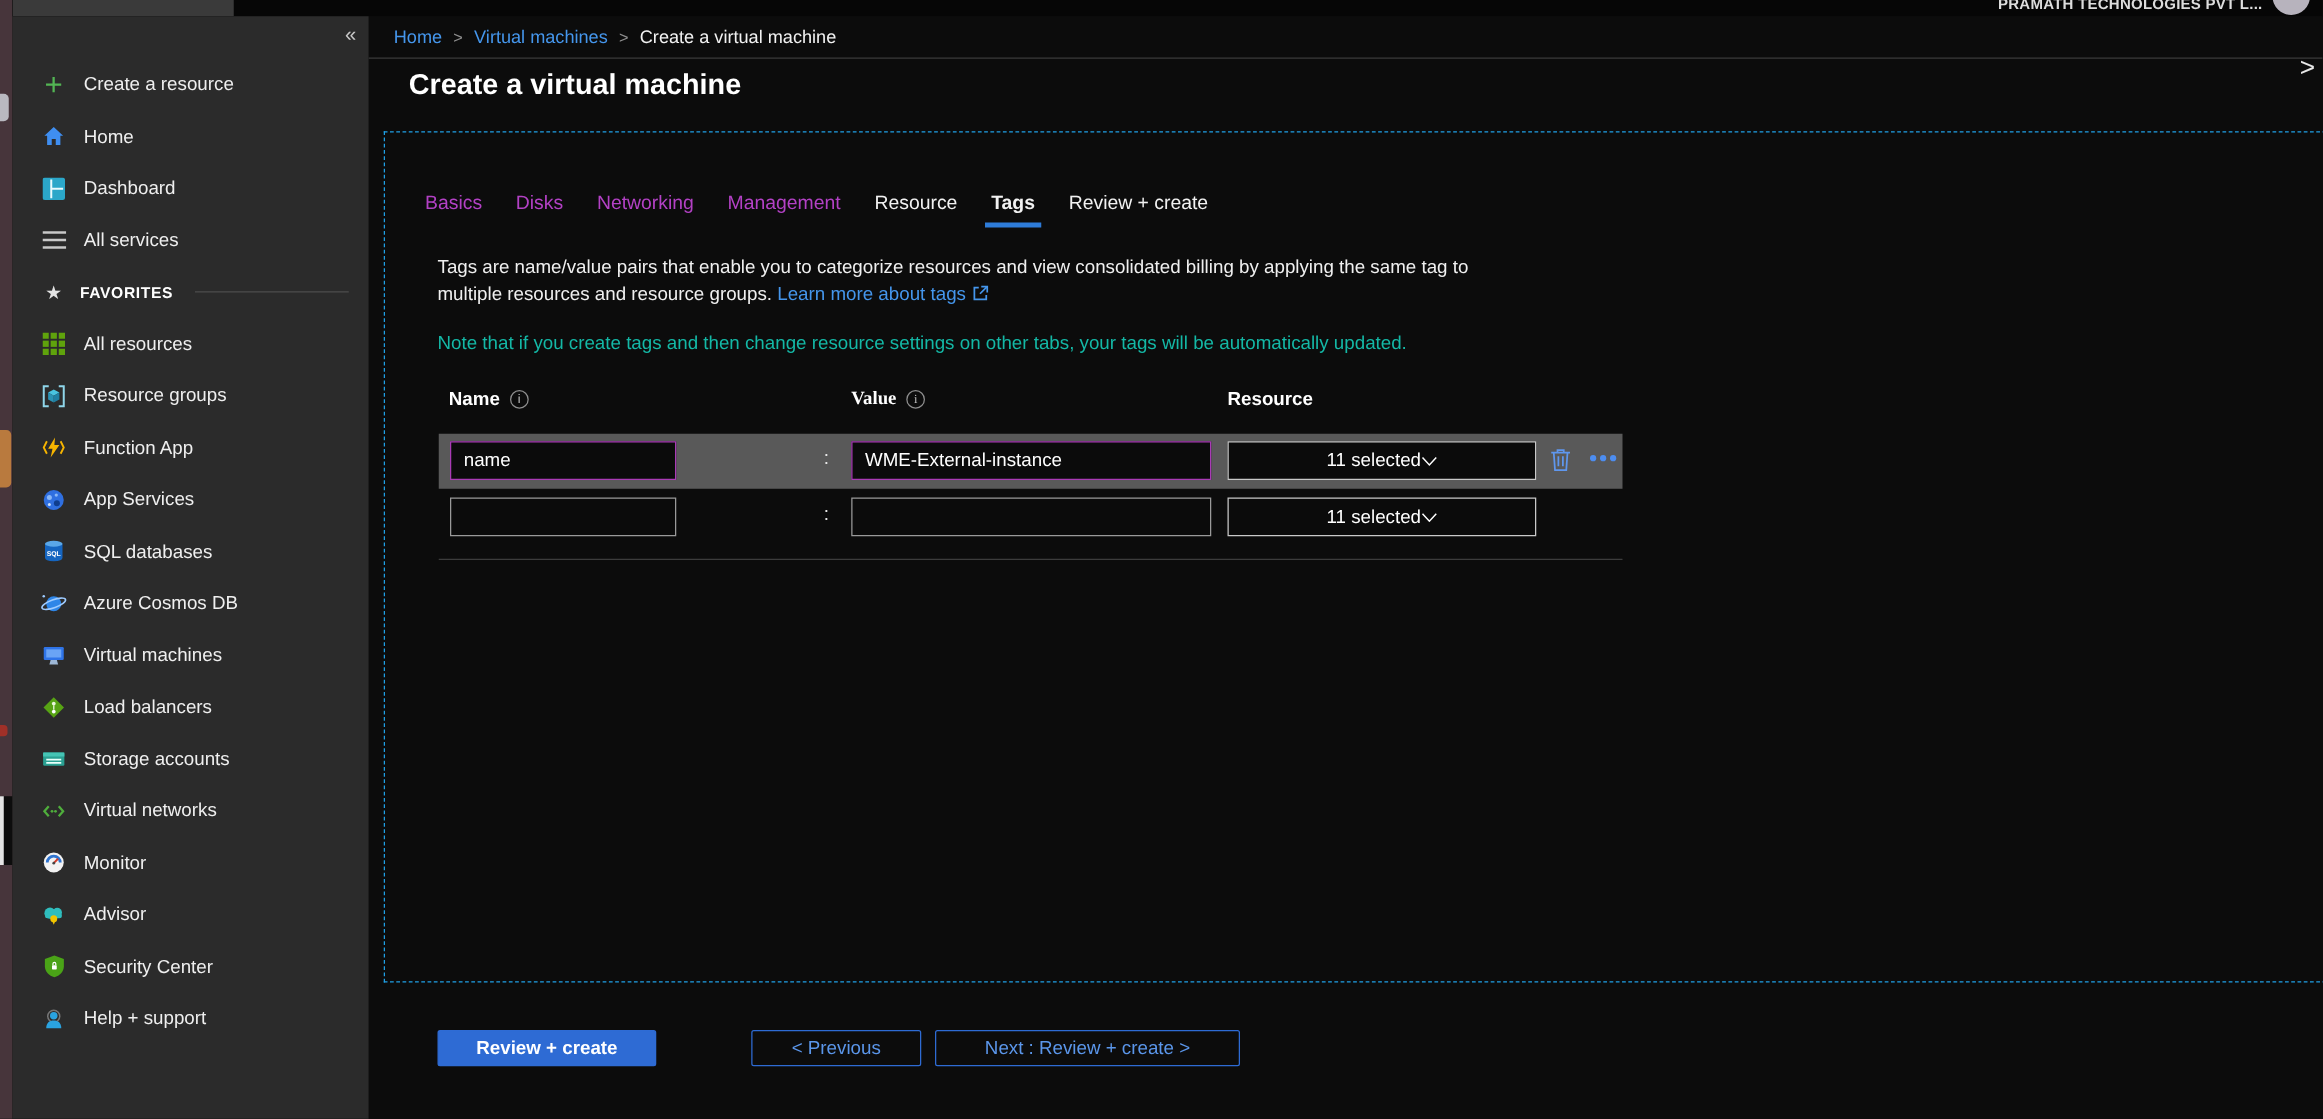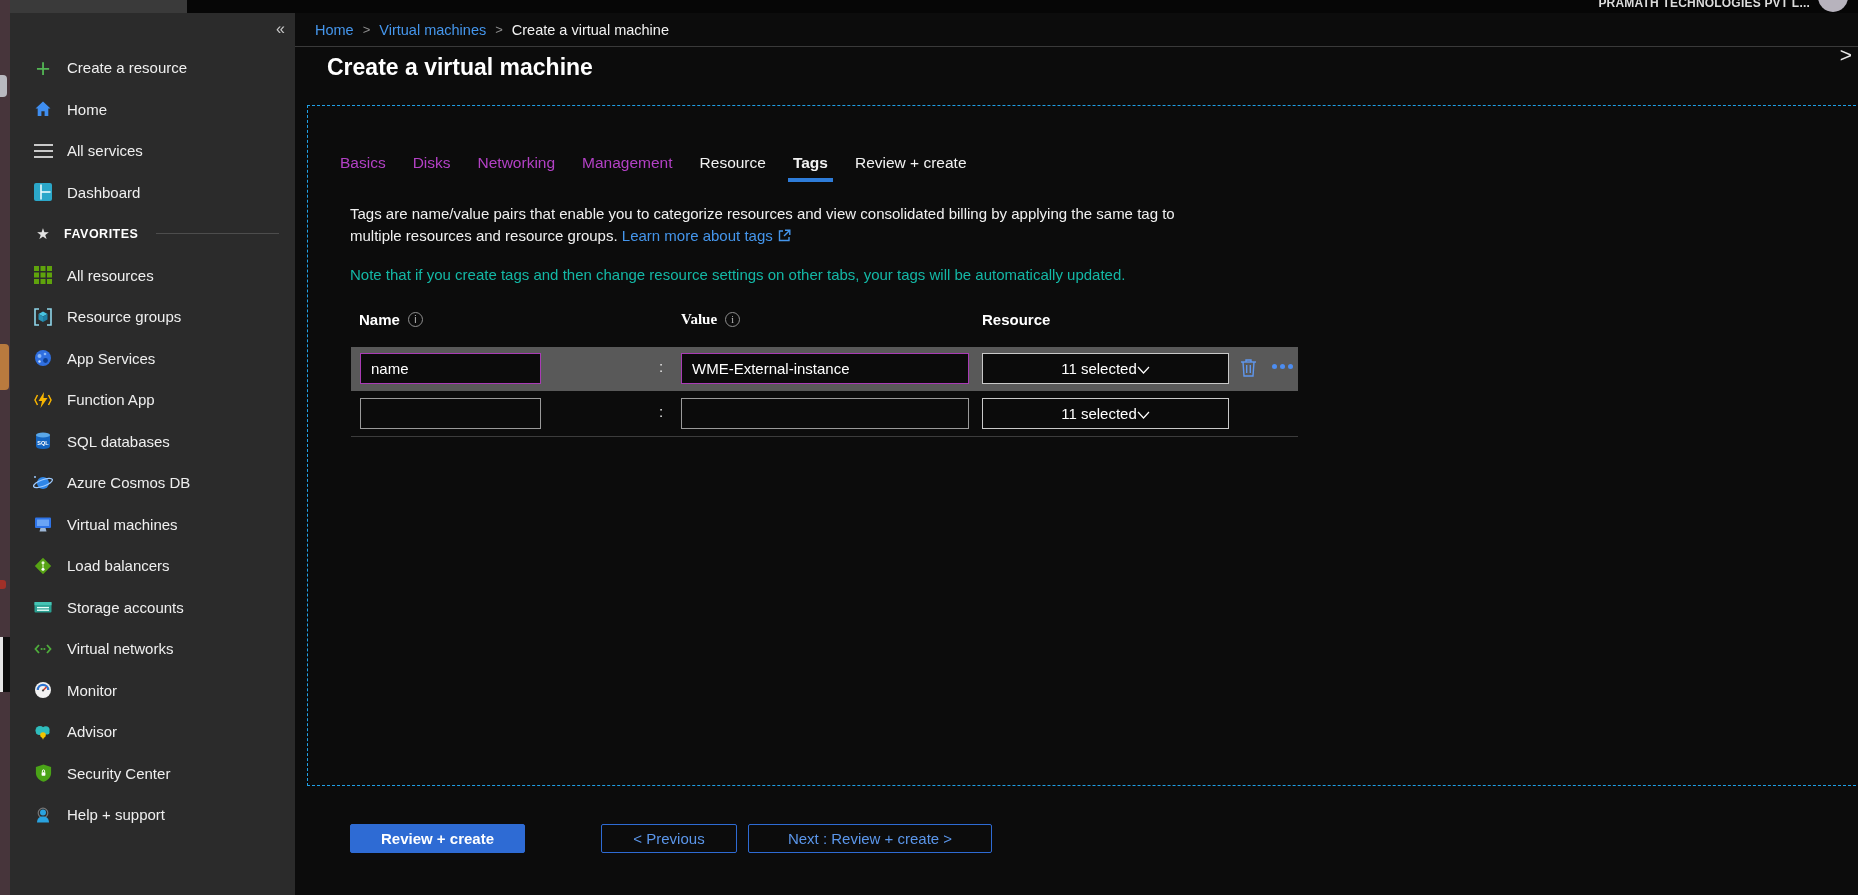--- a/index.html
+++ b/index.html
@@ -51,21 +51,21 @@
   .tab.selected{font-weight:bold;}
   .tab.selected::after{content:"";position:absolute;left:-3px;right:-3px;bottom:-9px;height:4px;background:#2e7cd9;}
 
   
   .intro{position:absolute;top:190px;left:55px;font-size:15px;color:#f0f0f0;line-height:22px;}
   .link{color:#4596ec;cursor:pointer;}
   .ext-icon{display:inline-block;vertical-align:-1px;margin-left:5px;}
   .note{position:absolute;top:253px;left:55px;font-size:15px;color:#14b8a6;}
 
   
-  .tagtable{position:absolute;top:293px;left:56px;width:947px;border-bottom:1px solid #3c3c3c;padding-bottom:0;}
+  .tagtable{position:absolute;top:293px;left:56px;width:947px;border-bottom:1px solid #3c3c3c;padding-bottom:11px;}
   .thead{position:relative;height:30px;font-weight:bold;font-size:15px;}
   .th{position:absolute;top:5px;display:flex;align-items:center;gap:8px;}
   .th-name{left:8px;} .th-value{left:330px;font-family:Liberation Serif, serif;} .th-resource{left:631px;}
   .info{width:15px;height:15px;border:1px solid #8f8f8f;border-radius:50%;color:#c0c0c0;
     font-size:10px;font-weight:normal;display:inline-flex;align-items:center;justify-content:center;cursor:pointer;}
   .trow{position:relative;height:44px;margin-top:11px;}
   .trow.second{margin-top:1px;}
   .trow.highlight{background:#595959;}
   .txt{position:absolute;top:6px;height:31px;background:#0b0b0b;border:1px solid #9a9a9a;color:#fff;
     font-size:15px;font-family:"Liberation Sans",sans-serif;padding:0 10px;outline:none;}
@@ -119,40 +119,40 @@
       <span class="icn">
         <svg width="20" height="20" viewBox="0 0 20 20">
             <path d="M10 2.5 17.5 9.5 15.3 9.5 15.3 17 11.6 17 11.6 12.2 8.4 12.2 8.4 17 4.7 17 4.7 9.5 2.5 9.5Z" fill="#3f8ef0"></path>
           </svg>
       </span>
       <span class="lbl">Home</span>
     </div>
 
     <div class="item">
       <span class="icn">
+        <svg width="18" height="18" viewBox="0 0 18 18">
+            <rect width="18" height="18" rx="2" fill="#2ba7c9"></rect>
+            <line x1="7" y1="1.5" x2="7" y2="16.5" stroke="#eafafd" stroke-width="1.6"></line>
+            <line x1="7" y1="9" x2="16.5" y2="9" stroke="#eafafd" stroke-width="1.6"></line>
+          </svg>
+      </span>
+      <span class="lbl">Dashboard</span>
+    </div>
+
+    <div class="item">
+      <span class="icn">
         <svg width="19" height="16" viewBox="0 0 19 16">
             <g stroke="#c9c9c9" stroke-width="2">
               <line x1="0" y1="2" x2="19" y2="2"></line>
               <line x1="0" y1="8" x2="19" y2="8"></line>
               <line x1="0" y1="14" x2="19" y2="14"></line>
             </g>
           </svg>
       </span>
       <span class="lbl">All services</span>
-    </div>
-
-    <div class="item">
-      <span class="icn">
-        <svg width="18" height="18" viewBox="0 0 18 18">
-            <rect width="18" height="18" rx="2" fill="#2ba7c9"></rect>
-            <line x1="7" y1="1.5" x2="7" y2="16.5" stroke="#eafafd" stroke-width="1.6"></line>
-            <line x1="7" y1="9" x2="16.5" y2="9" stroke="#eafafd" stroke-width="1.6"></line>
-          </svg>
-      </span>
-      <span class="lbl">Dashboard</span>
     </div>
 
     <div class="item fav">
       <span class="icn star">★</span>
       <span class="fav-lbl">FAVORITES</span>
       <span class="fav-line"></span>
     </div>
 
     <div class="item">
       <span class="icn">
@@ -182,39 +182,39 @@
             <polygon points="5.5,7 10,9.5 10,15 5.5,12.5" fill="#2a93b5"></polygon>
             <polygon points="14.5,7 10,9.5 10,15 14.5,12.5" fill="#1f7fa3"></polygon>
           </svg>
       </span>
       <span class="lbl">Resource groups</span>
     </div>
 
     <div class="item">
       <span class="icn">
         <svg width="20" height="20" viewBox="0 0 20 20">
+            <path d="M4.5 5 2 10 4.5 15" stroke="#f7b500" stroke-width="1.5" fill="none"></path>
+            <path d="M15.5 5 18 10 15.5 15" stroke="#f7b500" stroke-width="1.5" fill="none"></path>
+            <polygon points="11,2 5.5,11 9,11 7.5,18 14.5,8 10.5,8" fill="#f7b500"></polygon>
+          </svg>
+      </span>
+      <span class="lbl">Function App</span>
+    </div>
+
+    <div class="item">
+      <span class="icn">
+        <svg width="20" height="20" viewBox="0 0 20 20">
             <circle cx="10" cy="10" r="8" fill="#2f6fe0"></circle>
             <circle cx="6.5" cy="8" r="2" fill="#8ab7f5"></circle>
             <circle cx="12" cy="6" r="1.3" fill="#8ab7f5"></circle>
             <circle cx="12.5" cy="12.5" r="2.4" fill="#0f3e8f"></circle>
             <circle cx="6.5" cy="13.5" r="1.2" fill="#c9defa"></circle>
           </svg>
       </span>
       <span class="lbl">App Services</span>
-    </div>
-
-    <div class="item">
-      <span class="icn">
-        <svg width="20" height="20" viewBox="0 0 20 20">
-            <path d="M4.5 5 2 10 4.5 15" stroke="#f7b500" stroke-width="1.5" fill="none"></path>
-            <path d="M15.5 5 18 10 15.5 15" stroke="#f7b500" stroke-width="1.5" fill="none"></path>
-            <polygon points="11,2 5.5,11 9,11 7.5,18 14.5,8 10.5,8" fill="#f7b500"></polygon>
-          </svg>
-      </span>
-      <span class="lbl">Function App</span>
     </div>
 
     <div class="item">
       <span class="icn">
         <svg width="20" height="20" viewBox="0 0 20 20">
             <path d="M3 4 L3 15 Q3 18 10 18 Q17 18 17 15 L17 4 Z" fill="#1565c0"></path>
             <ellipse cx="10" cy="4" rx="7" ry="2.4" fill="#5aa7e8"></ellipse>
             <text x="10" y="14" font-size="5.5" fill="#fff" text-anchor="middle" font-family="Liberation Sans" font-weight="bold">SQL</text>
           </svg>
       </span>

